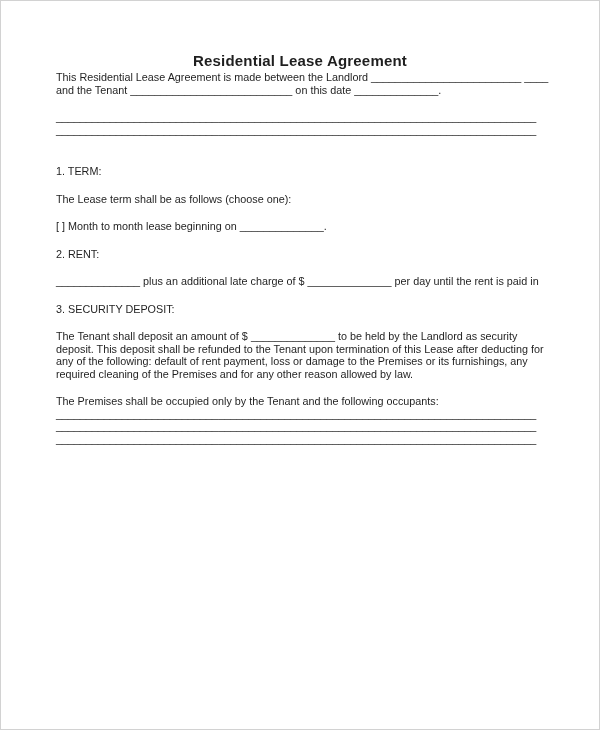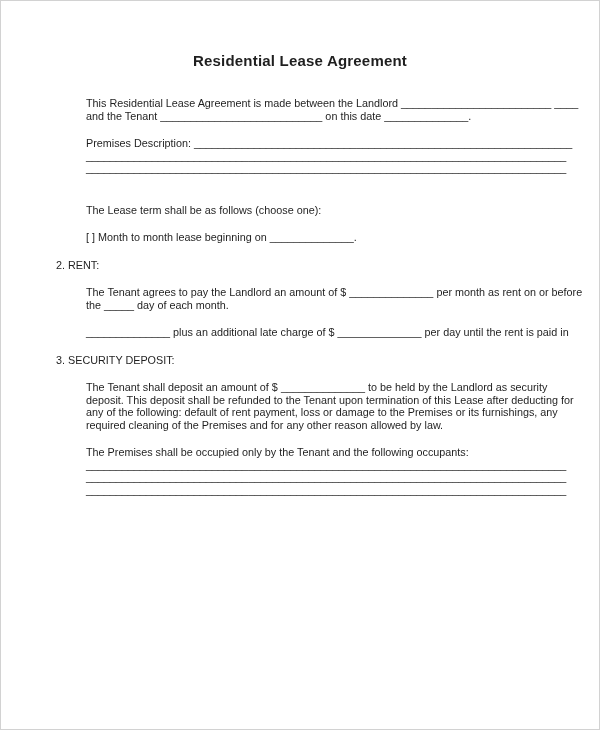--- a/index.html
+++ b/index.html
@@ -16,64 +16,59 @@
     color: #1f1f1f;
     font-size: 10.8px;
     line-height: 12.5px;
     overflow: hidden;
   }
   .doc-title {
     text-align: center;
     font-size: 15px;
     font-weight: bold;
     line-height: 20px;
-    margin-bottom: 26px;
     letter-spacing: 0.2px;
   }
   .para { margin-bottom: 15px; }
   .para.gap-lg { margin-bottom: 29px; }
-  .line { white-space: nowrap; margin-left: 30px; }
+  .line { white-space: nowrap; }
   .heading { white-space: nowrap; }
 </style>
 </head>
 <body>
 
 <div class="page">
 
   <div class="doc-title">Residential Lease Agreement</div>
 
   <div class="para">
     <div class="line">This Residential Lease Agreement is made between the Landlord _________________________ ____</div>
     <div class="line">and the Tenant ___________________________ on this date ______________.</div>
   </div>
 
 
 
   <div class="para gap-lg">
-    <div class="line">Premises Description: _______________________________________________________________</div>
     <div class="line">________________________________________________________________________________</div>
     <div class="line">________________________________________________________________________________</div>
   </div>
 
+  <div class="para heading">1. TERM:</div>
 
   <div class="para">
     <div class="line">The Lease term shall be as follows (choose one):</div>
   </div>
 
 
   <div class="para">
     <div class="line">[ ] Month to month lease beginning on ______________.</div>
   </div>
 
   <div class="para heading">2. RENT:</div>
 
-  <div class="para">
-    <div class="line">The Tenant agrees to pay the Landlord an amount of $ ______________ per month as rent on or before</div>
-    <div class="line">the _____ day of each month.</div>
-  </div>
 
   <div class="para">
     <div class="line">______________ plus an additional late charge of $ ______________ per day until the rent is paid in</div>
   </div>
 
   <div class="para heading">3. SECURITY DEPOSIT:</div>
 
   <div class="para">
     <div class="line">The Tenant shall deposit an amount of $ ______________ to be held by the Landlord as security</div>
     <div class="line">deposit. This deposit shall be refunded to the Tenant upon termination of this Lease after deducting for</div>

